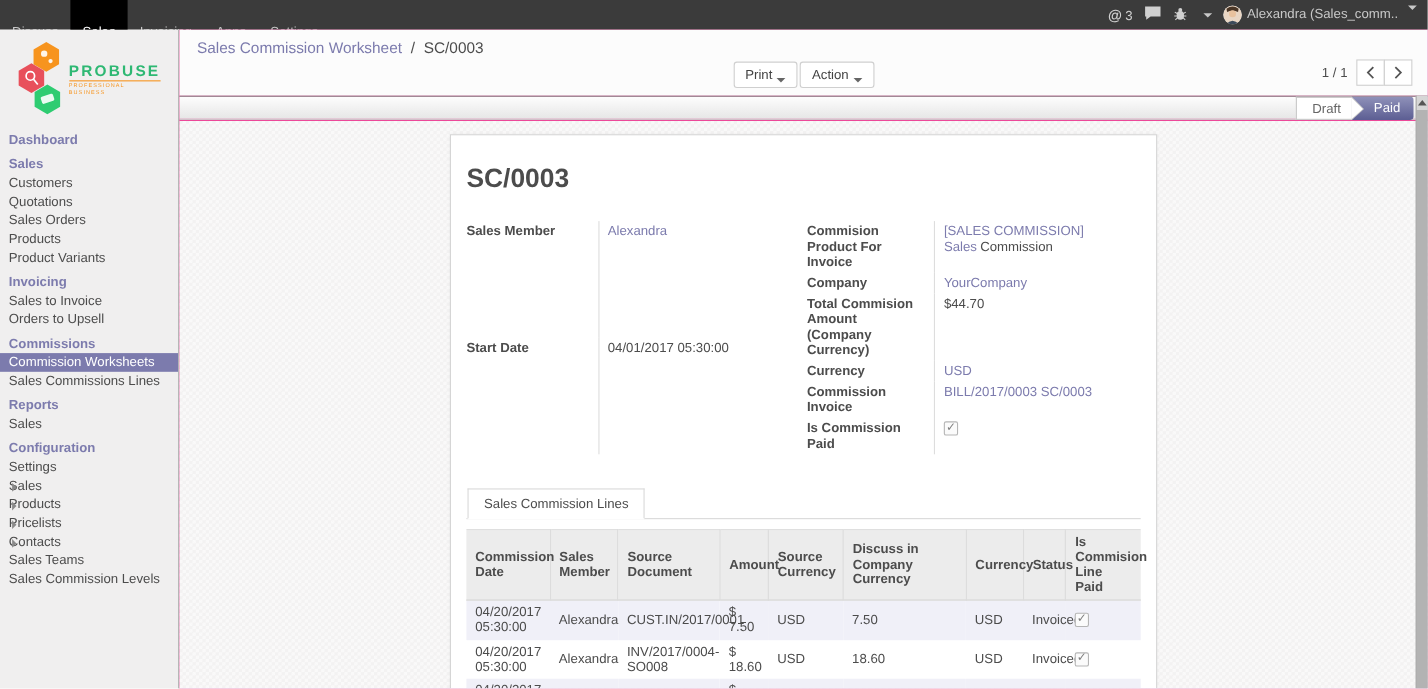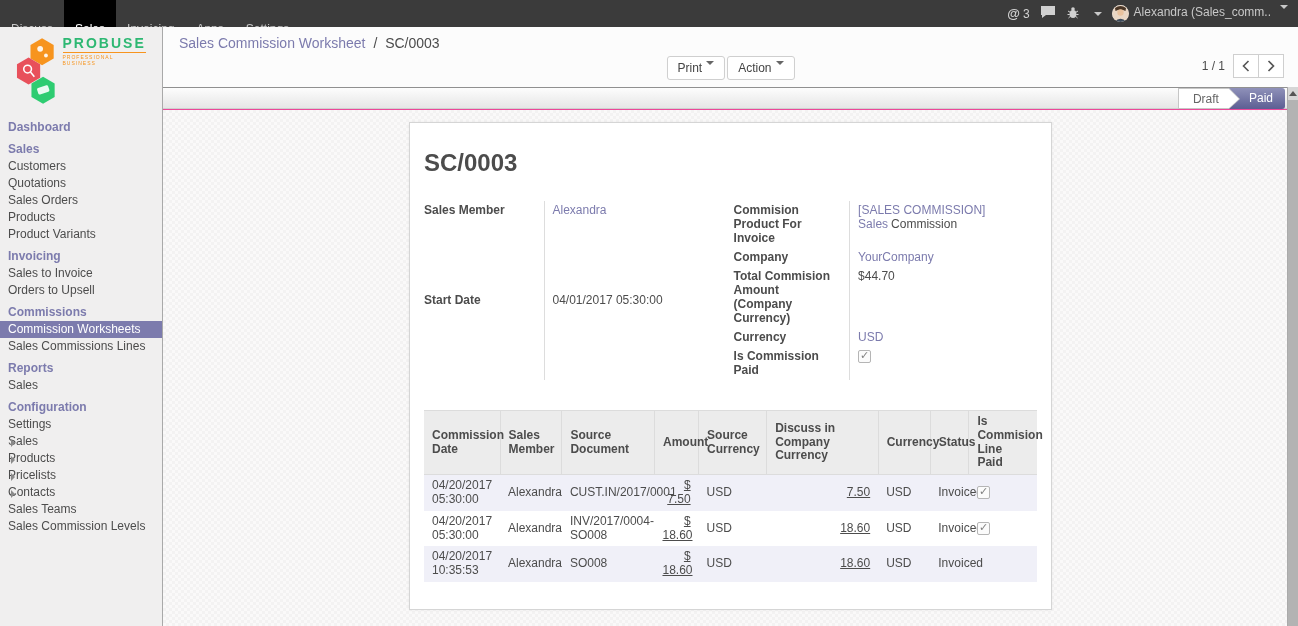--- a/index.html
+++ b/index.html
@@ -17,37 +17,37 @@
   .caret-down { display:inline-block; width:0; height:0; border-left:4px solid transparent; border-right:4px solid transparent; border-top:4px solid #c8c8c8; margin-left:4px; vertical-align:middle; }
   .avatar { width:17px; height:17px; border-radius:50%; overflow:hidden; background:#cfcfcf; flex:0 0 auto; }
   .user-menu { display:flex; align-items:flex-start; gap:5px; cursor:pointer; }
 
   
   .app { position:absolute; top:27px; left:0; right:0; bottom:0; display:flex; }
   .sidebar { width:163px; background:#f0efef; border-right:1px solid #a9a9a9; overflow:hidden; flex:0 0 auto; }
   .content { flex:1; position:relative; background:#ec4899; overflow:hidden; }
 
   
-  .logo-box { width:130px; margin:8px auto 12px; display:flex; gap:4px; }
+  .logo-box { width:130px; margin:8px auto 12px; display:flex; align-items:center; gap:4px; }
   .logo-text .brand { color:#2eb873; font-weight:bold; font-size:14px; letter-spacing:2px; }
   .logo-text .tagline { color:#f7941e; font-size:5px; letter-spacing:1px; margin-top:1px; border-top:1px solid #f7941e; padding-top:1px; }
   .side-section { margin-bottom:5px; }
   .side-header { padding:2px 8px; line-height:13px; color:#7c7bad; font-weight:bold; cursor:pointer; }
   .side-item { padding:2px 8px 2px 8px; line-height:13px; color:#4c4c4c; cursor:pointer; position:relative; }
   .side-item.active { background:#7c7bad; color:#fff; }
   .tri-right { position:absolute; left:11px; top:6px; width:0; height:0; border-top:4px solid transparent; border-bottom:4px solid transparent; border-left:4px solid #8a8a8a; }
 
   
   .content-header { height:60px; position:relative; background:#fcfcfc; }
   .breadcrumb { position:absolute; top:8px; left:16px; font-size:14px; }
   .breadcrumb .bc-link { color:#7c7bad; cursor:pointer; }
   .breadcrumb .bc-sep { color:#4c4c4c; margin:0 4px; }
   .breadcrumb .bc-current { color:#4c4c4c; }
   .btn-box { position:absolute; left:50%; transform:translateX(-50%); bottom:7px; display:flex; }
-  .btn { background:#fff; border:1px solid #cfcfcf; border-radius:3px; padding:4px 10px; font-size:12px; color:#444; margin:0 1px; cursor:pointer; display:flex; align-items:flex-start; }
+  .btn { background:#fff; border:1px solid #cfcfcf; border-radius:3px; padding:4px 10px; font-size:12px; color:#444; margin:0 1px; cursor:pointer; display:flex; align-items:flex-end; }
   .btn .caret-down { border-top-color:#666; }
   .pager { position:absolute; right:14px; bottom:9px; display:flex; align-items:center; gap:8px; }
   .pager-count { font-size:12px; color:#4c4c4c;text-align:right; }
   .pager-btns { display:flex; }
   .pager-btn { width:26px; height:24px; background:#fff; border:1px solid #cfcfcf; display:flex; align-items:center; justify-content:center; cursor:pointer; }
   .pager-btn + .pager-btn { margin-left:-1px; }
 
   
   .statusrow { height:22px; background:linear-gradient(#fdfdfd,#e6e6e6); border-top:1px solid #909090; border-bottom:1px solid #cfcfcf; position:relative; }
   .status-steps { position:absolute; right:13px; top:0; height:21px; display:flex; font-size:12px; line-height:21px; }
@@ -82,21 +82,21 @@
   
   .notebook { margin-top:30px; }
   .tab-strip { border-bottom:1px solid #d9d9d9; padding-left:0; }
   .tab { display:inline-block; position:relative; top:1px; background:#fff; border:1px solid #d9d9d9; border-bottom:1px solid #fff; padding:6px 14px; margin-left:1px; font-size:12px; color:#4c4c4c; cursor:pointer; }
 
   table.lines { width:100%; border-collapse:collapse; table-layout:fixed; margin-top:9px; }
   table.lines th { background:#ececec; font-weight:bold; text-align:left; padding:4px 8px; border:1px solid #dcdcdc; border-left:none; font-size:12px; color:#4c4c4c; vertical-align:middle; line-height:1.15; }
   table.lines th:last-child { border-right:none; }
   table.lines td { padding:4px 8px; font-size:12px; color:#4c4c4c; line-height:1.15; vertical-align:middle; }
   table.lines tr.stripe { background:#f0f0f8; }
-  td.num, .tot-num { text-align:right;text-decoration:underline; }
+  td.num, .tot-num { text-align:left; }
 
   
   .scrollbar { position:absolute; top:60px; right:0; bottom:0; width:11px; background:#bcbcbc; border-left:1px solid #aaa; cursor:pointer; }
   .scroll-btn { height:13px; background:#d6d6d6; display:flex; align-items:center; justify-content:center; }
   .tri-up { width:0; height:0; border-left:4px solid transparent; border-right:4px solid transparent; border-bottom:5px solid #555; }
   .scroll-thumb { position:absolute; top:13px; bottom:0; left:0; right:0; background:#b3b3b3; }
 </style>
 </head>
 <body>
 
@@ -269,29 +269,36 @@
             </div>
             <div class="g-row">
               <div class="g-label">Total Commision Amount (Company Currency)</div>
               <div class="g-value">$44.70</div>
             </div>
             <div class="g-row">
               <div class="g-label">Currency</div>
               <div class="g-value"><span class="link">USD</span></div>
             </div>
             <div class="g-row">
+              <div class="g-label">Commission Invoice</div>
+              <div class="g-value"><span class="link">BILL/2017/0003 SC/0003</span></div>
+            </div>
+            <div class="g-row">
               <div class="g-label">Is Commission Paid</div>
               <div class="g-value">
                 <span class="cb checked"><i class="tick">✓</i></span>
               </div>
             </div>
           </div>
         </div>
 
         <div class="notebook">
+          <div class="tab-strip">
+            <div class="tab">Sales Commission Lines</div>
+          </div>
 
           <table class="lines">
             <colgroup>
               <col style="width:12.4%">
                 <col style="width:10.1%">
                 <col style="width:15.1%">
                 <col style="width:7.2%">
                 <col style="width:11.1%">
                 <col style="width:18.2%">
                 <col style="width:8.5%">

